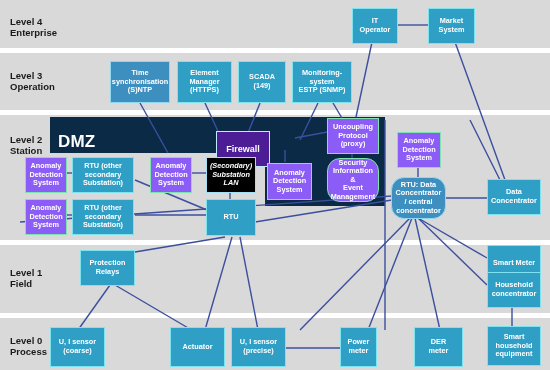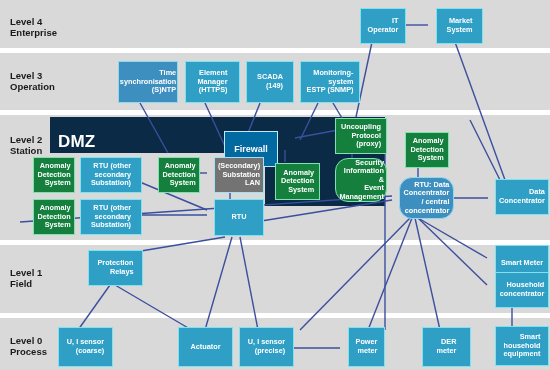--- a/index.html
+++ b/index.html
@@ -19,32 +19,32 @@
   .dmz{
     position:absolute;background:#0b2a45;
   }
   .dmz-title{
     position:absolute;color:#ffffff;font-weight:bold;font-size:17px;
     letter-spacing:0.2px;
     margin-top:12px;
   }
   .node{
     position:absolute;box-sizing:border-box;
-    display:flex;align-items:center;justify-content:center;text-align:right;
+    display:flex;align-items:center;justify-content:center;text-align:center;
     color:#ffffff;font-weight:bold;font-size:7.3px;line-height:8.6px;
-    padding:17px 2px;white-space:pre-line;margin-left:8px;
+    padding:17px 2px;white-space:pre-line;
   }
   .blue{background:#2f9fc6;border:1px solid #7fe3ef;}
   .blue-d{background:#3d8fbf;border:1px solid #8fd8f0;}
-  .green{background:#15803d;border:1px solid #7fe3b0;}
+  .green{background:#8b5cf6;border:1px solid #7fe3b0;}
   .firewall{
-    background:#0369a1;border:1px solid #bfe9ff;color:#ffffff;
+    background:#4c1d95;border:1px solid #bfe9ff;color:#ffffff;
     font-size:9px;font-weight:bold;
   }
-  .lan{background:#737373;border:1px solid #9fe0f5;}
+  .lan{background:#000000;border:1px solid #9fe0f5;font-style:italic;}
 </style>
 </head>
 <body>
 
 <div id="stage">
 
   <div class="band" style="top:0;height:48px;"></div>
   <div class="band" style="top:53px;height:57px;"></div>
   <div class="band" style="top:115px;height:125px;"></div>
   <div class="band" style="top:245px;height:68px;"></div>

